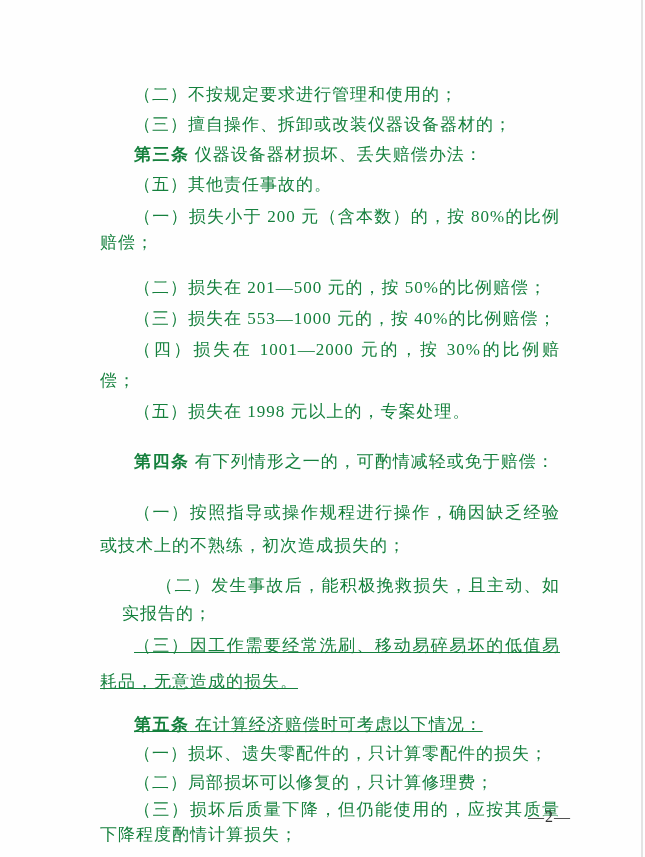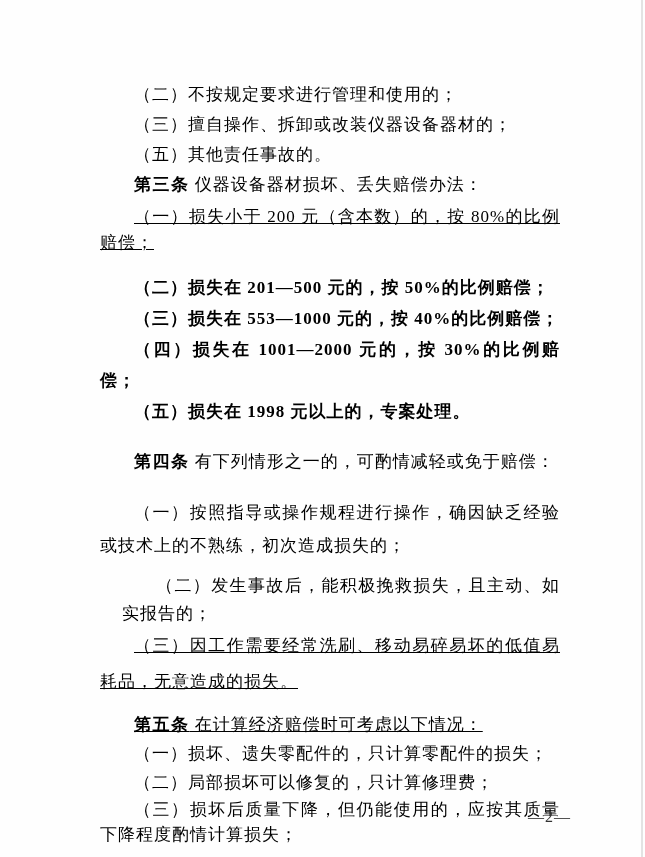--- a/index.html
+++ b/index.html
@@ -22,38 +22,38 @@
     left:641px;
     width:2px;
     height:857px;
     background:#e3e3e3;
   }
   .doc-body{
     position:absolute;
     top:80px;
     left:100px;
     width:460px;
-    color:#000000;
+    color:#15803d;
     font-size:17px;
     letter-spacing:1px;
     text-align:justify;
   }
   .para{
     margin:0;
     text-indent:34px;
     word-break:break-all;
   }
   .para b{
     font-weight:bold;
     letter-spacing:1.5px;
   }
   
   .s-a{line-height:30px;}
-  .s-wrap1{line-height:26px;margin-top:4px;margin-bottom:16px;text-decoration:underline;}
-  .s-b{line-height:31px;font-weight:bold;}
+  .s-wrap1{line-height:26px;margin-top:4px;margin-bottom:16px;}
+  .s-b{line-height:31px;}
   .s-c{line-height:33px;margin-bottom:10px;margin-top:18px;}
   .s-d{line-height:28px;margin-left:22px;}
   .s-e{line-height:36px;margin-bottom:10px;text-decoration:underline;}
   .s-f{line-height:29px;text-decoration:underline;}
   .s-g{line-height:29px;}
   .s-h{line-height:25px;}
   .page-number{
     position:absolute;
     left:528px;
     top:808px;
@@ -66,22 +66,22 @@
 </head>
 <body>
 
 <div class="page">
   <div class="scan-edge"></div>
 
   <div class="doc-body">
 
   <p class="para s-a">（二）不按规定要求进行管理和使用的；</p>
       <p class="para s-a">（三）擅自操作、拆卸或改装仪器设备器材的；</p>
+      <p class="para s-a"><b>第三条</b> 仪器设备器材损坏、丢失赔偿办法：</p>
       <p class="para s-a">（五）其他责任事故的。</p>
-      <p class="para s-a"><b>第三条</b> 仪器设备器材损坏、丢失赔偿办法：</p>
       <p class="para s-wrap1">（一）损失小于 200 元（含本数）的，按 80%的比例赔偿；</p>
       <p class="para s-b">（二）损失在 201—500 元的，按 50%的比例赔偿；</p>
       <p class="para s-b">（三）损失在 553—1000 元的，按 40%的比例赔偿；</p>
       <p class="para s-b">（四）损失在 1001—2000 元的，按 30%的比例赔偿；</p>
       <p class="para s-b">（五）损失在 1998 元以上的，专案处理。</p>
       <p class="para s-c"><b>第四条</b> 有下列情形之一的，可酌情减轻或免于赔偿：</p>
       <p class="para s-c">（一）按照指导或操作规程进行操作，确因缺乏经验或技术上的不熟练，初次造成损失的；</p>
       <p class="para s-d">（二）发生事故后，能积极挽救损失，且主动、如实报告的；</p>
       <p class="para s-e">（三）因工作需要经常洗刷、移动易碎易坏的低值易耗品，无意造成的损失。</p>
       <p class="para s-f"><b>第五条</b> 在计算经济赔偿时可考虑以下情况：</p>

